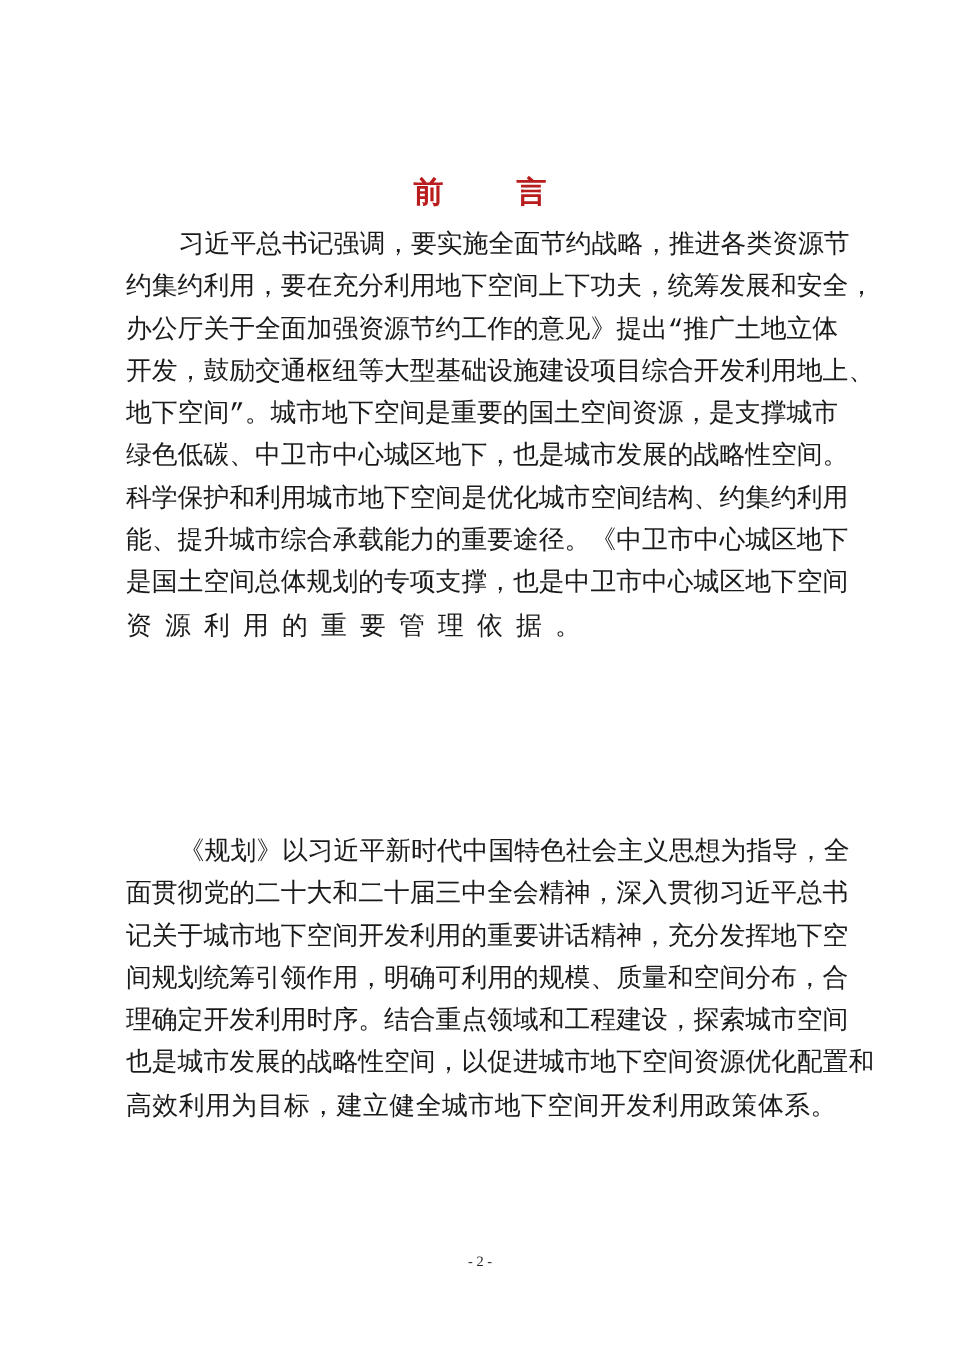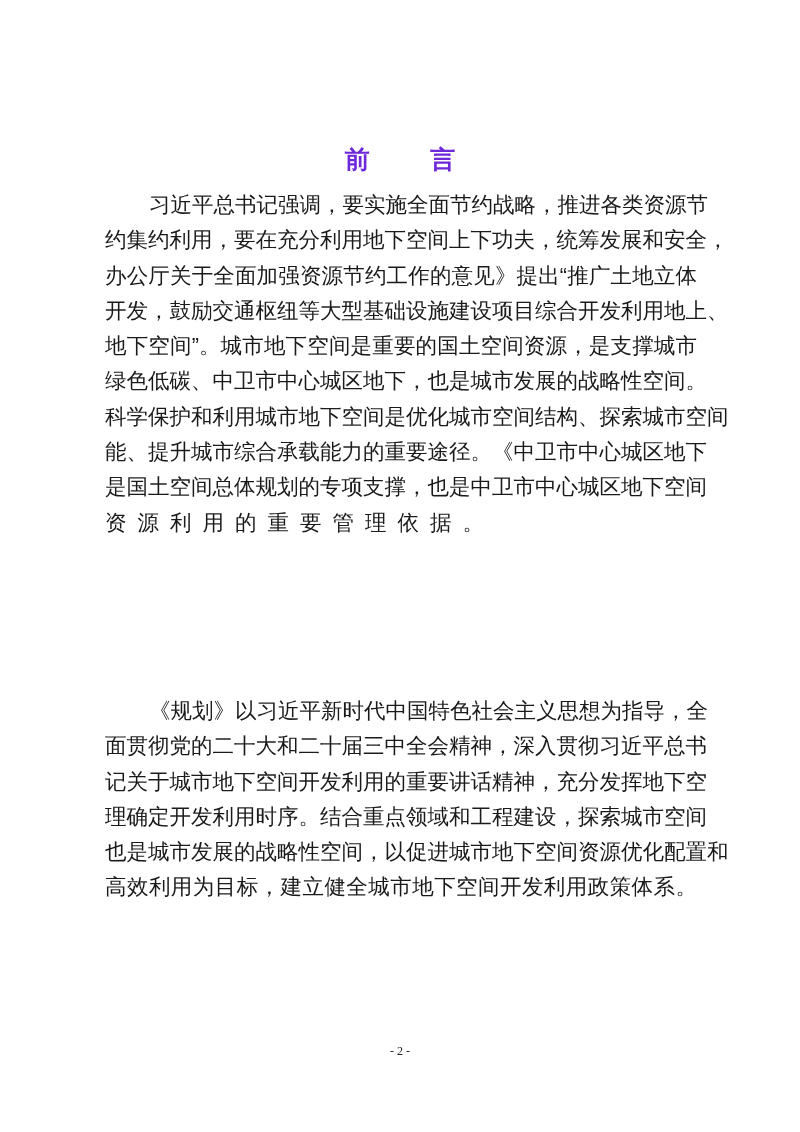--- a/index.html
+++ b/index.html
@@ -27,27 +27,27 @@
       top: 140px;
       left: 0;
       width: 800px;
       text-align: center;
       font-family: "DejaVu Sans", "Liberation Sans", sans-serif;
       font-weight: bold;
       font-size: 25px;
       line-height: 40px;
       letter-spacing: 26px;
       text-indent: 26px;
-      color: #6d28d9;
+      color: #b91c1c;
     }
     .body-text {
       position: absolute;
       left: 105px;
       width: 592px;
-      font-family: Liberation Sans, sans-serif;
+      font-family: Liberation Mono, monospace;
       font-size: 21.5px;
       color: #1a1a1a;
     }
     .line {
       display: block;
       height: 35.3px;
       line-height: 35.3px;
       white-space: nowrap;
       text-align: justify;
       text-align-last: justify;
@@ -80,30 +80,31 @@
 
   <div class="title">前 言</div>
 
   <div class="body-text p1">
     <span class="line indent">习近平总书记强调，要实施全面节约战略，推进各类资源节</span>
     <span class="line">约集约利用，要在充分利用地下空间上下功夫，统筹发展和安全，</span>
     <span class="line">办公厅关于全面加强资源节约工作的意见》提出“推广土地立体</span>
     <span class="line">开发，鼓励交通枢纽等大型基础设施建设项目综合开发利用地上、</span>
     <span class="line">地下空间”。城市地下空间是重要的国土空间资源，是支撑城市</span>
     <span class="line">绿色低碳、中卫市中心城区地下，也是城市发展的战略性空间。</span>
-    <span class="line">科学保护和利用城市地下空间是优化城市空间结构、探索城市空间</span>
+    <span class="line">科学保护和利用城市地下空间是优化城市空间结构、约集约利用</span>
     <span class="line">能、提升城市综合承载能力的重要途径。《中卫市中心城区地下</span>
     <span class="line">是国土空间总体规划的专项支撑，也是中卫市中心城区地下空间</span>
     <span class="line last">资源利用的重要管理依据。</span>
   </div>
 
   <div class="body-text p2">
     <span class="line indent">《规划》以习近平新时代中国特色社会主义思想为指导，全</span>
     <span class="line">面贯彻党的二十大和二十届三中全会精神，深入贯彻习近平总书</span>
     <span class="line">记关于城市地下空间开发利用的重要讲话精神，充分发挥地下空</span>
+    <span class="line">间规划统筹引领作用，明确可利用的规模、质量和空间分布，合</span>
     <span class="line">理确定开发利用时序。结合重点领域和工程建设，探索城市空间</span>
     <span class="line">也是城市发展的战略性空间，以促进城市地下空间资源优化配置和</span>
     <span class="line">高效利用为目标，建立健全城市地下空间开发利用政策体系。</span>
   </div>
 
   <div class="page-number">- 2 -</div>
 
 </div>
 
 </body></html>

